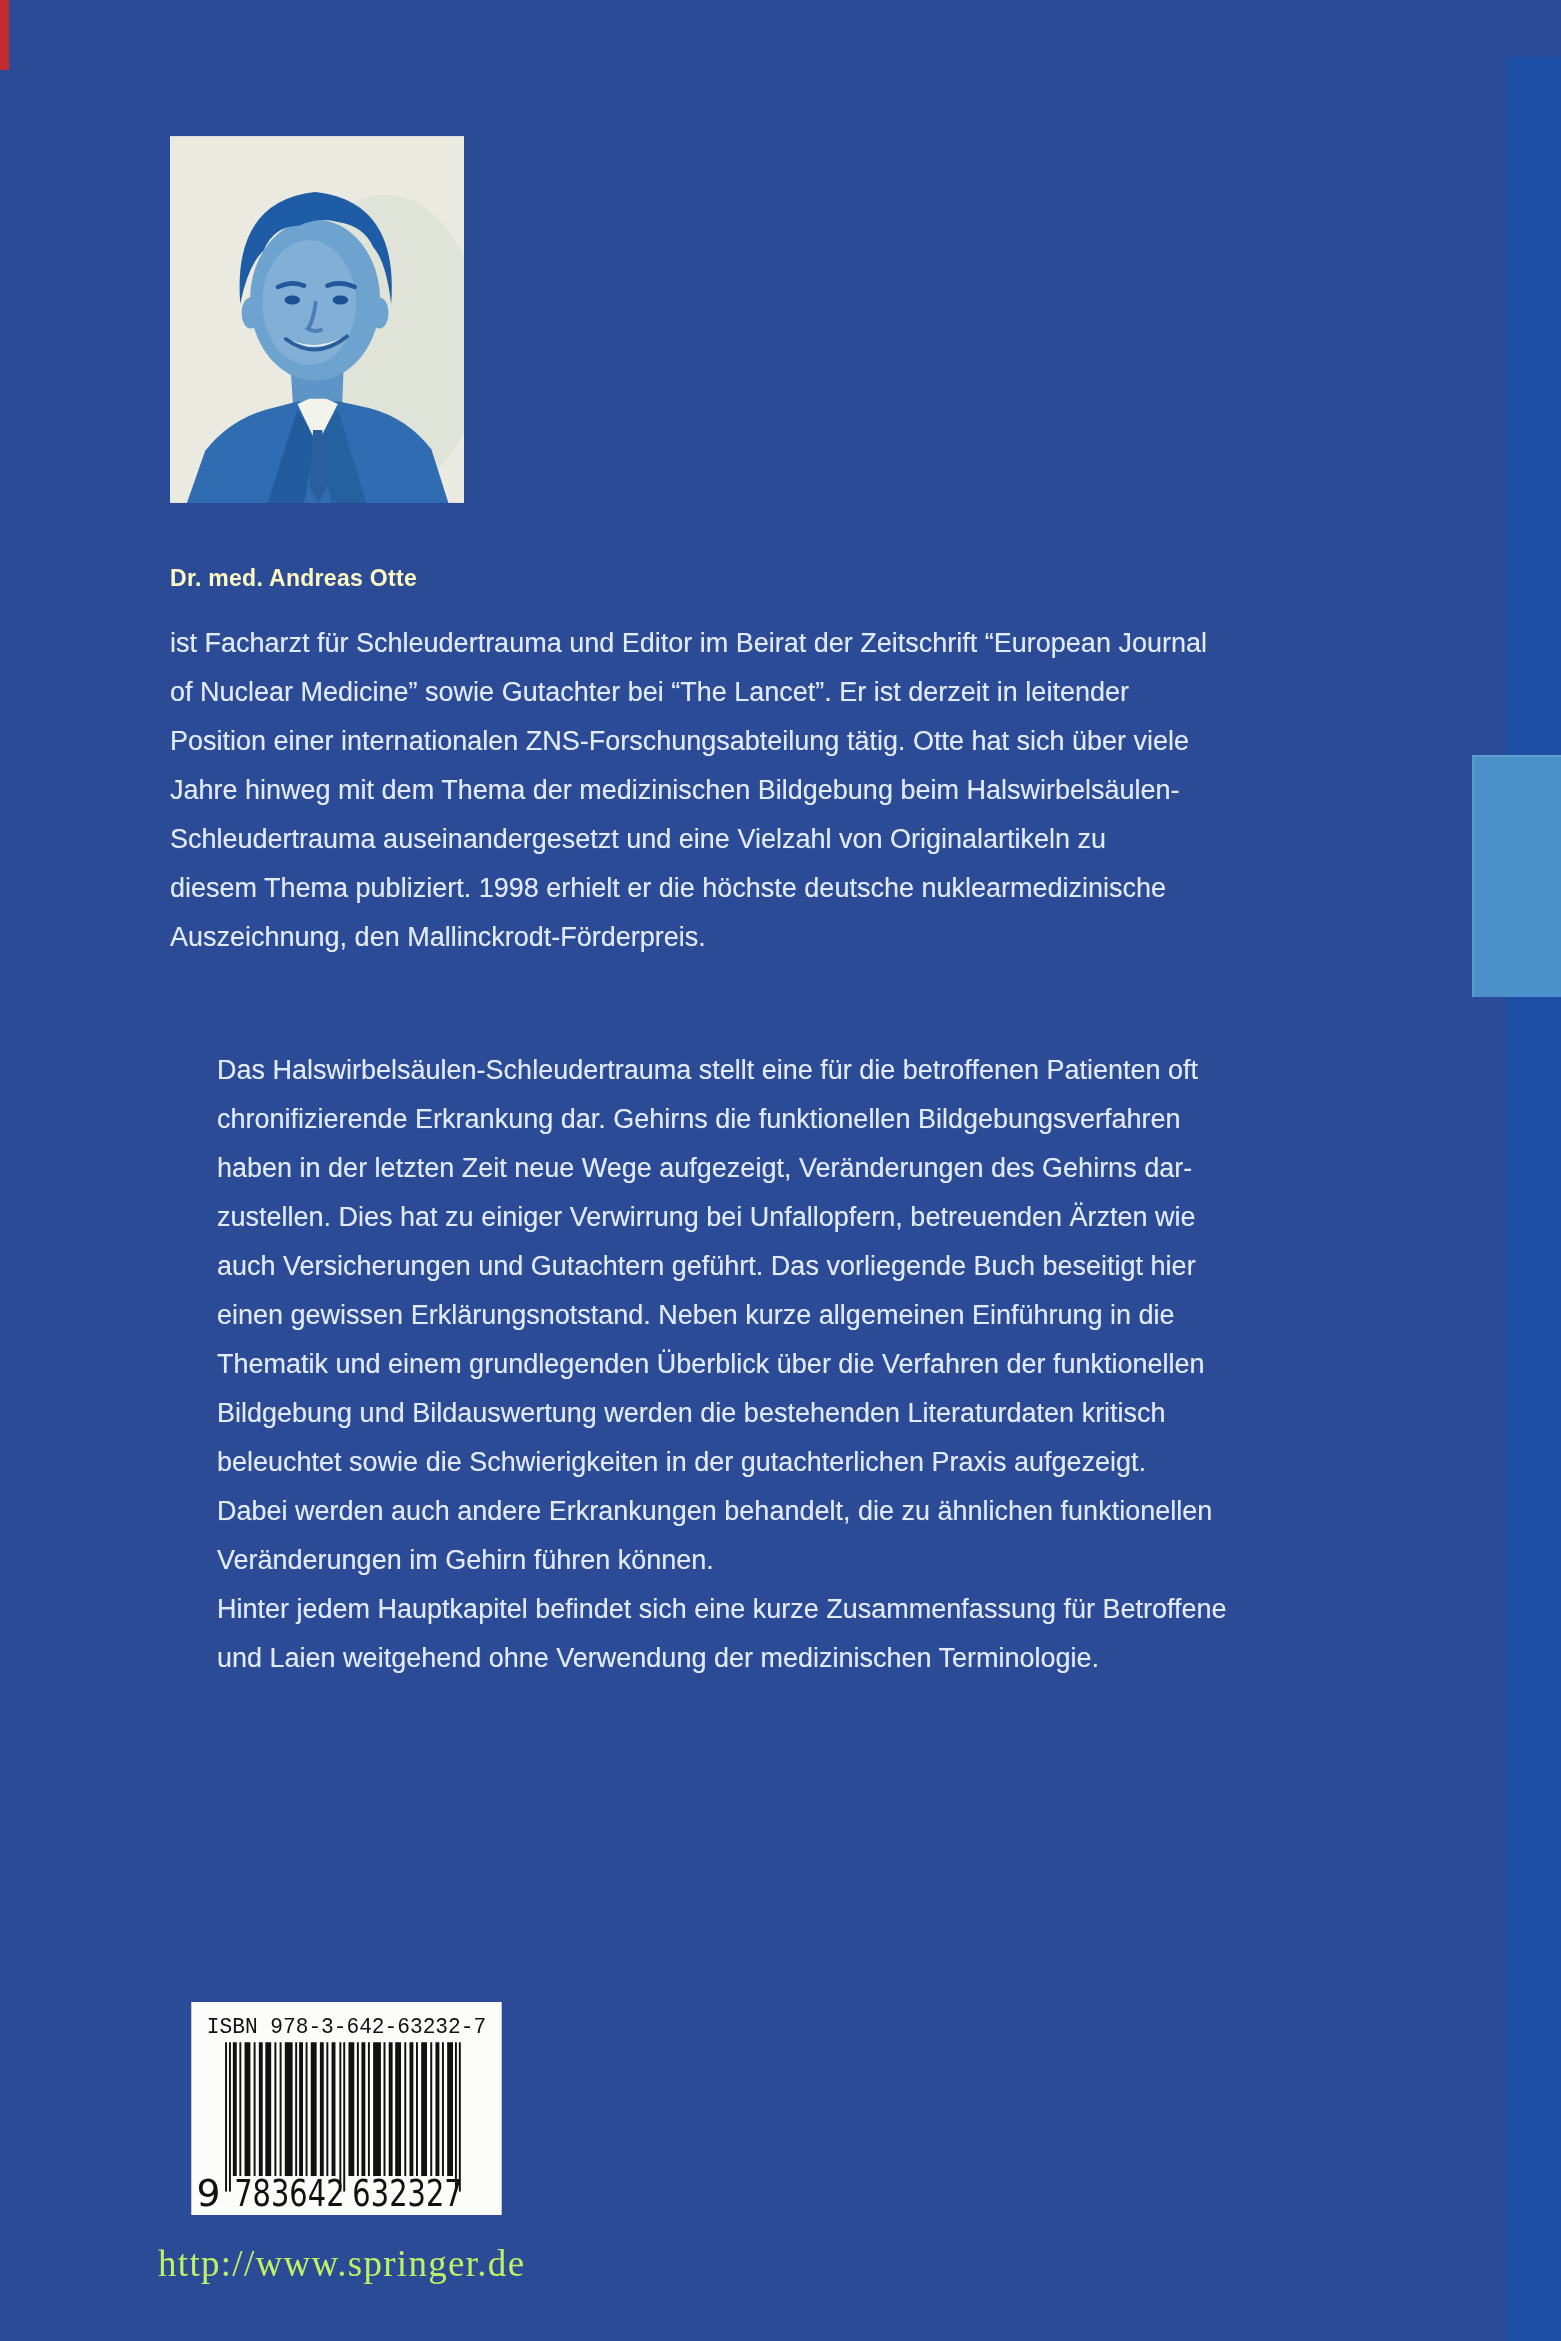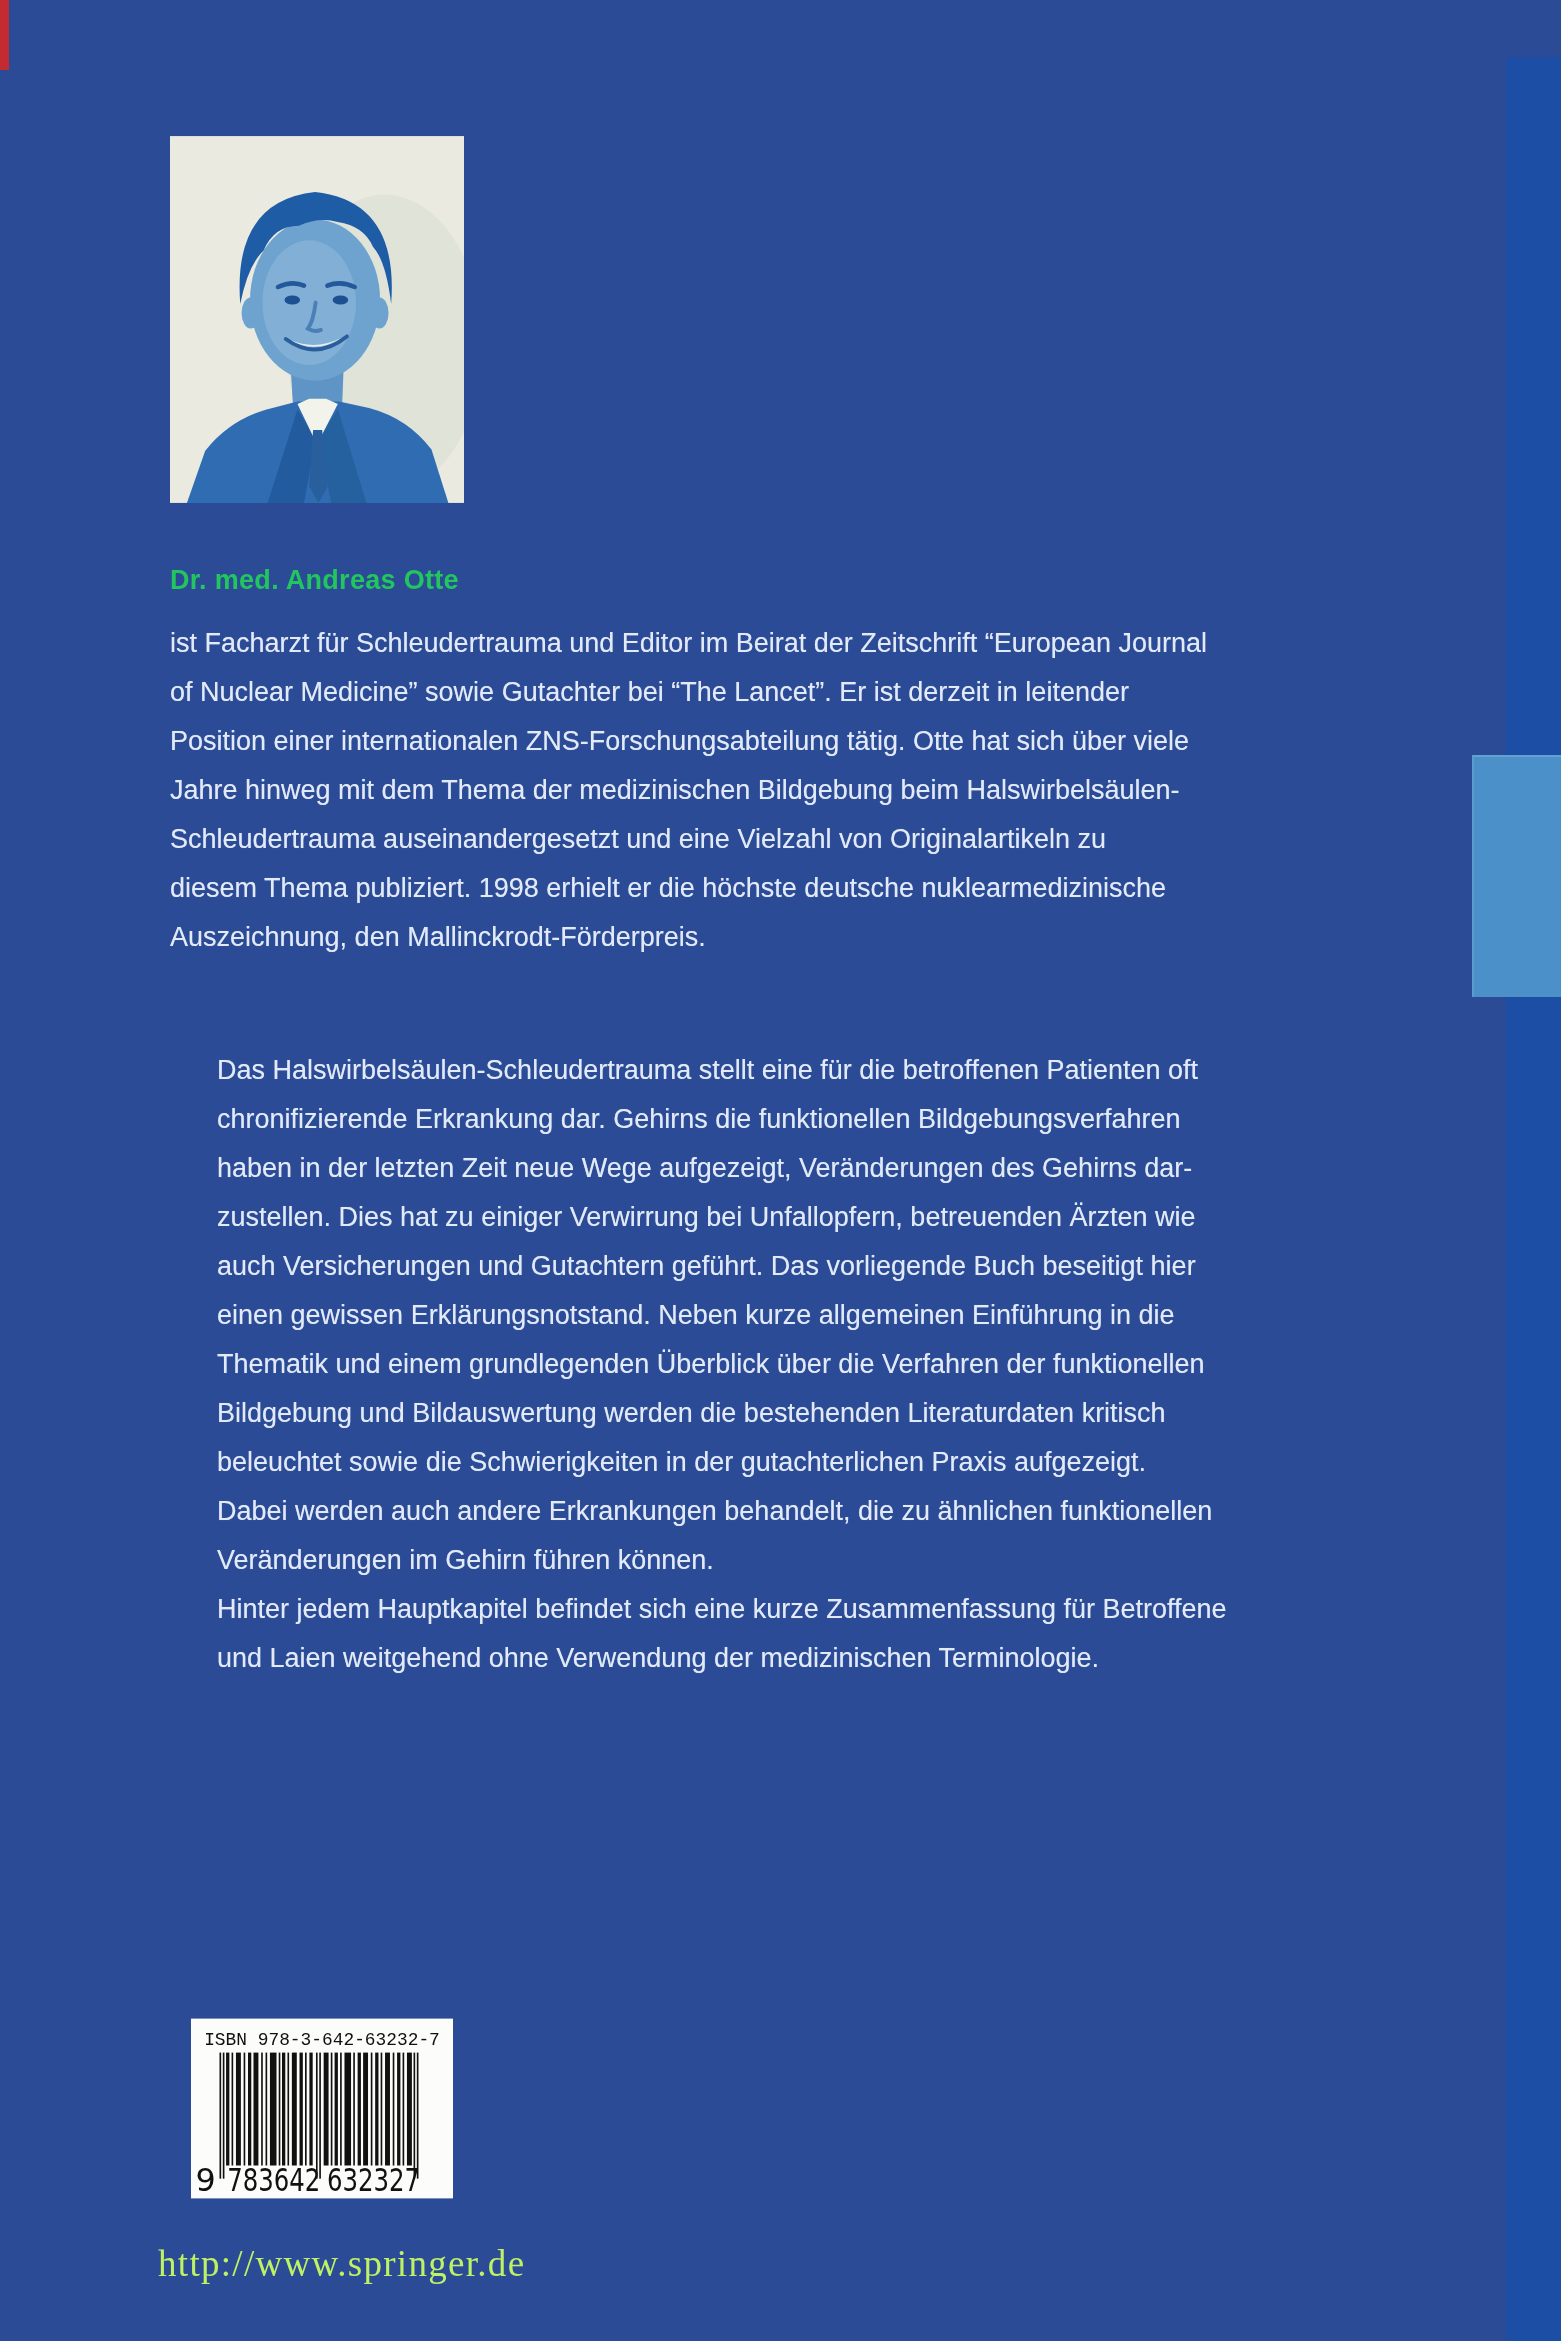--- a/index.html
+++ b/index.html
@@ -11,29 +11,29 @@
   .right-strip{position:absolute;left:1506px;top:57px;width:55px;height:2285px;background:#1d4ea6;}
   .side-tab{
     position:absolute;left:1472px;top:755px;width:90px;height:242px;
     background:#4b90c9;border-top:2.6px solid #63a1d3;border-left:2.6px solid #5c9bce;box-sizing:border-box;
   }
   .corner-sliver{position:absolute;left:0;top:0;width:8.5px;height:70px;background:#c42b30;}
   .photo{position:absolute;left:170px;top:136px;width:294px;height:367px;}
   .photo svg{display:block;width:100%;height:100%;}
   .author-heading{
     position:absolute;left:170px;top:565px;
-    font-size:27px;font-weight:bold;color:#22c55e;letter-spacing:0.3px;white-space:nowrap;
+    font-size:23px;font-weight:bold;color:#fef9c3;letter-spacing:0.3px;white-space:nowrap;
   }
   .bio-block{position:absolute;left:170px;top:619px;}
   .desc-block{position:absolute;left:170px;top:1046px;margin-left:47px;}
   .textline{
     font-size:27px;line-height:49px;color:#e2eaf8;white-space:nowrap;
     text-shadow:0 0 0.7px rgba(220,232,250,.55);
   }
-  .barcode-panel{position:absolute;left:191px;top:2002px;width:262px;height:213px;}
+  .barcode-panel{position:absolute;left:191px;top:2002px;width:311px;height:213px;}
   .barcode-panel svg{display:block;width:100%;height:100%;}
   .publisher-url{
     position:absolute;left:158px;top:2242px;
     font-family:"Liberation Serif",serif;
     font-size:37px;letter-spacing:1.3px;color:#bef264;white-space:nowrap;
   }
 </style>
 </head>
 <body>
 

